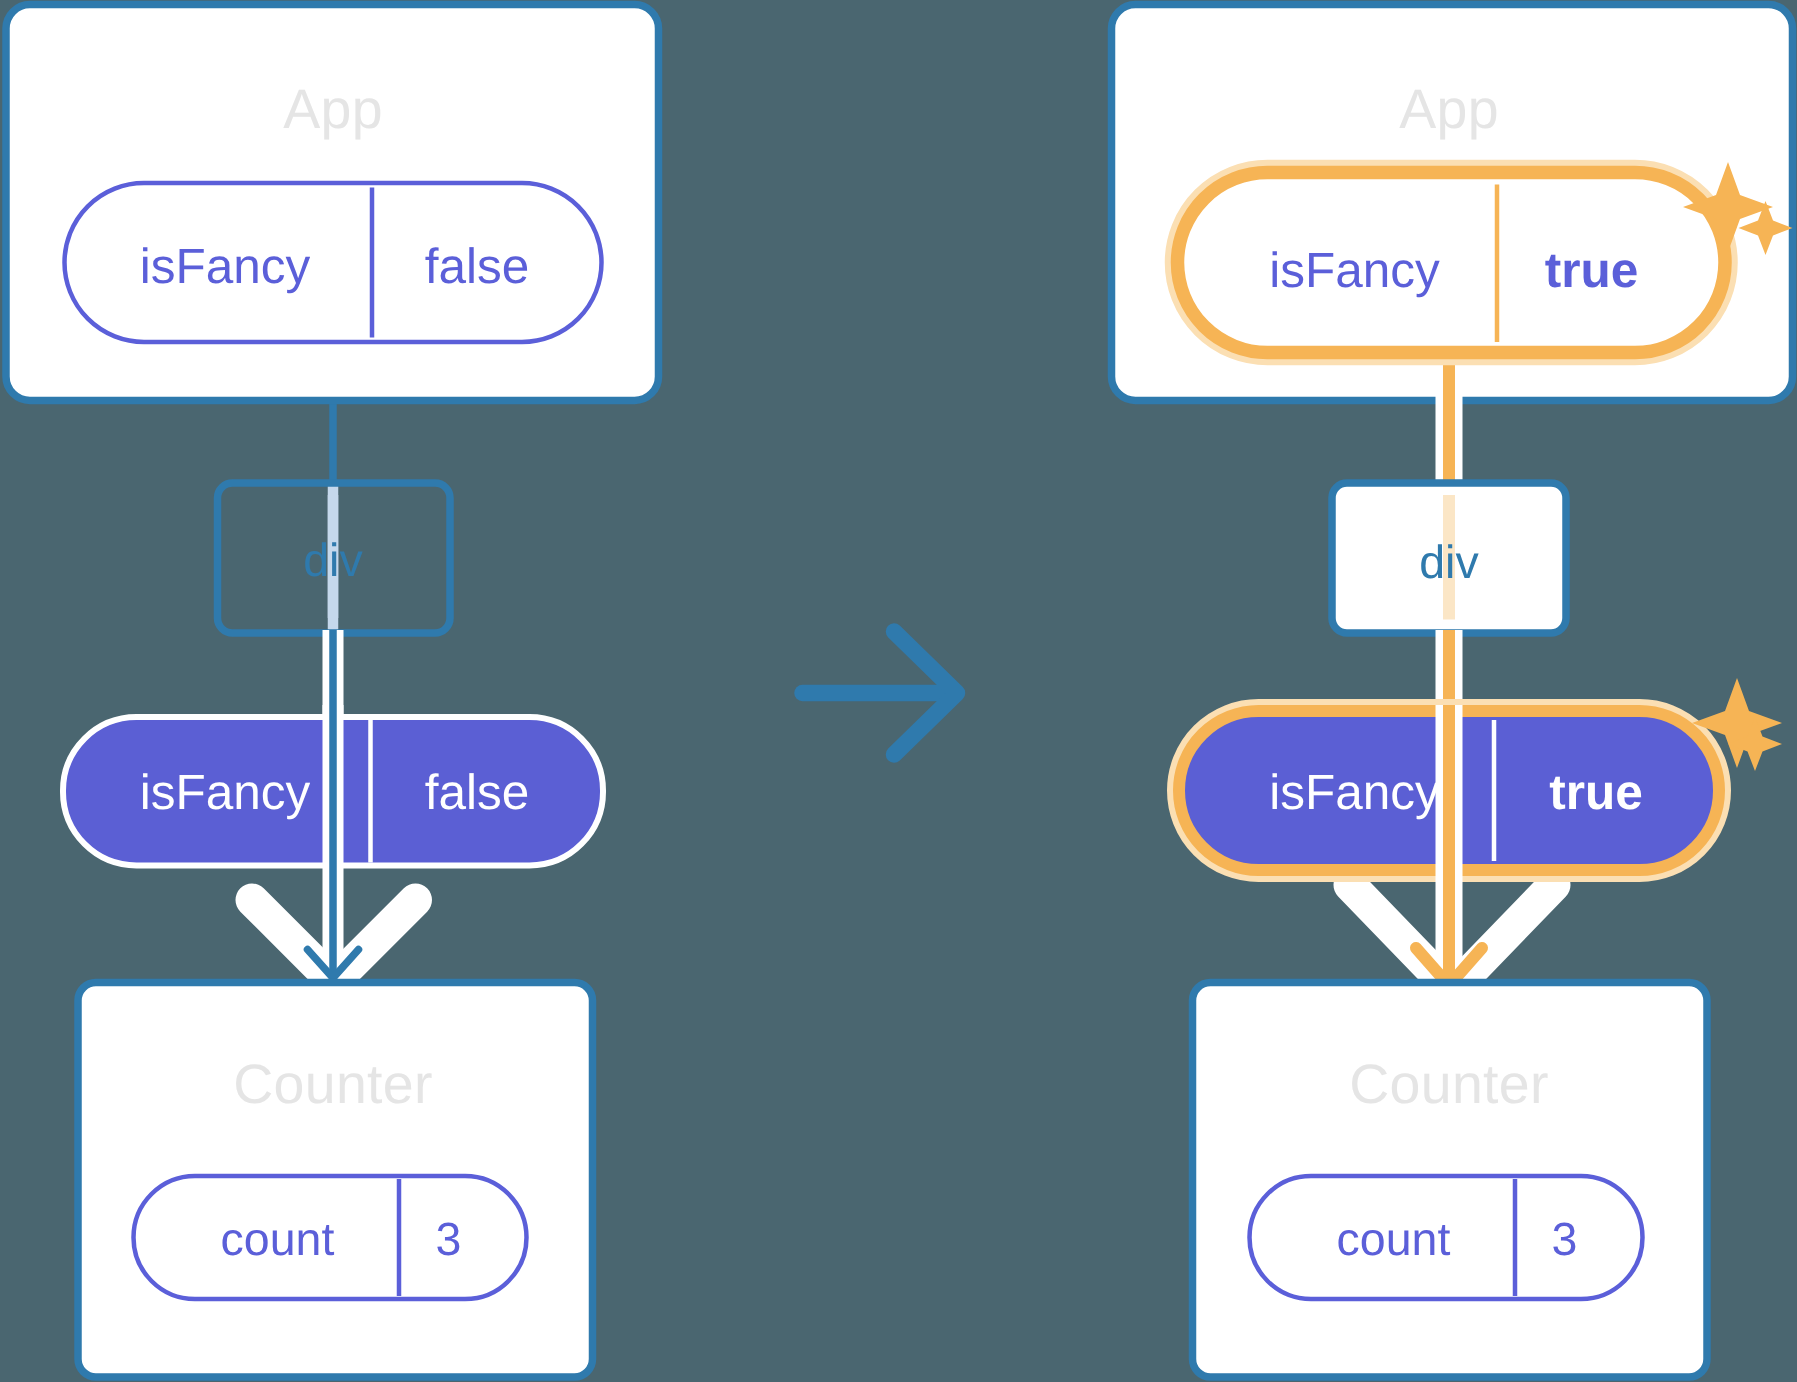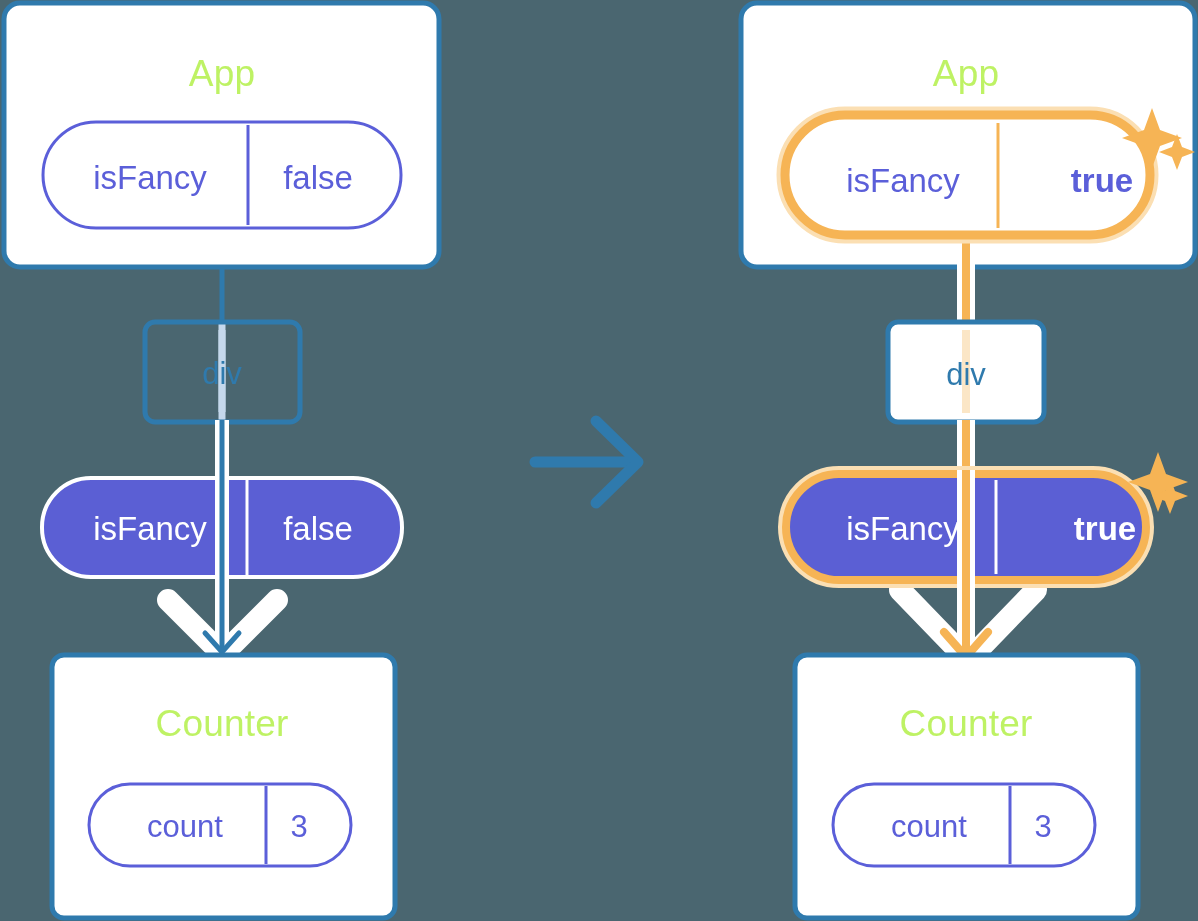--- a/index.html
+++ b/index.html
@@ -29,34 +29,33 @@
     display: block;
   }
   .lbl {
     position: absolute;
     white-space: nowrap;
     pointer-events: none;
     line-height: 1;
   }
   .title-text {
     font-size: 37px;
-    color: #bef264;
+    color: #e5e5e5;
     letter-spacing: .2px;
   }
   .pill-text {
     font-size: 33px;
     color: #5b5fd9;
   }
   .pill-text-white {
     font-size: 33px;
     color: #ffffff;
   }
   .pill-text-bold {
     font-weight: bold;
-    margin-left: 41px;
   }
   .ctr {
     transform: translate(-50%, -50%);
   }
 </style>
 </head>
 <body>
 
 <div class="stage">
 

